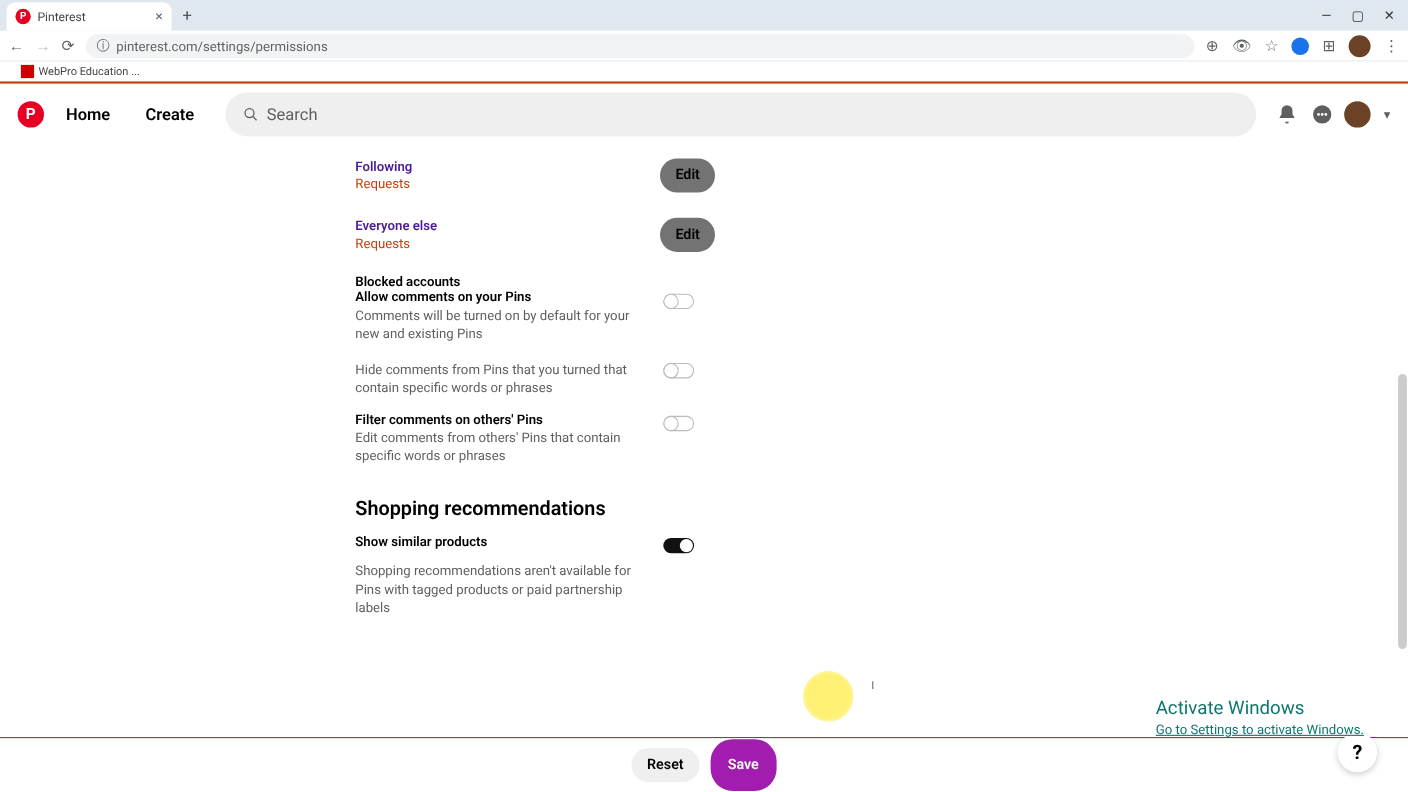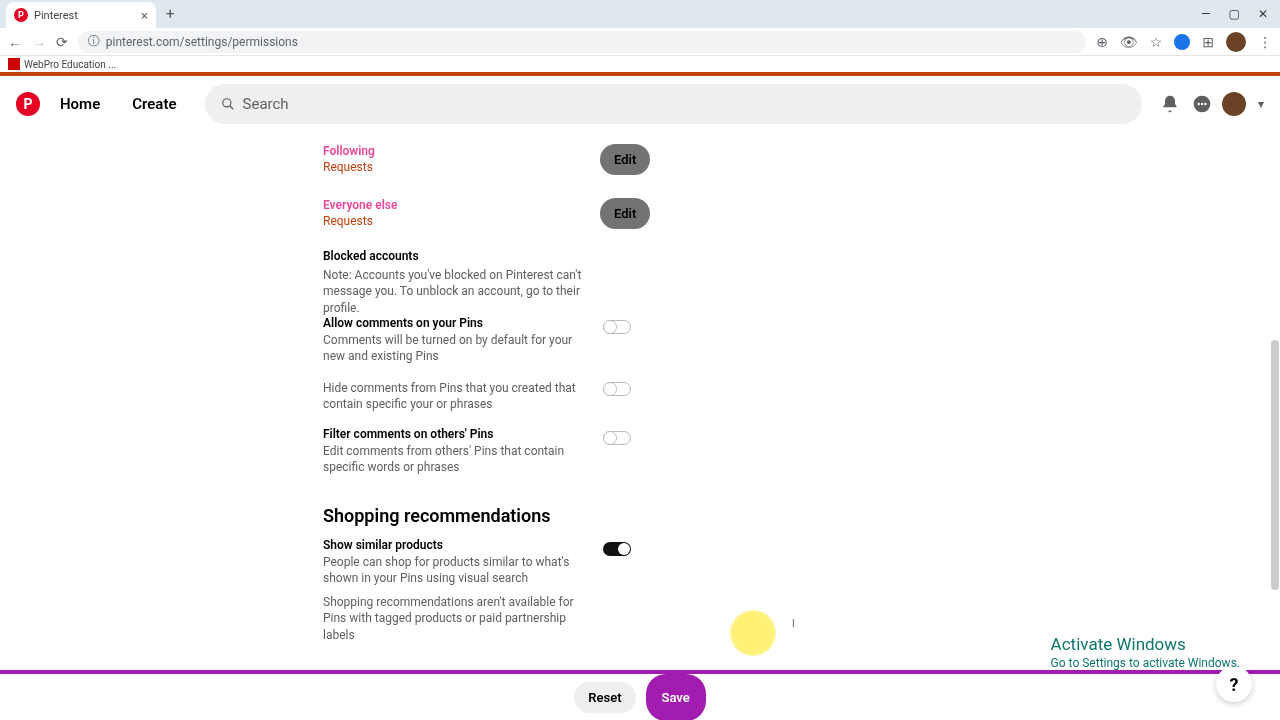--- a/index.html
+++ b/index.html
@@ -15,64 +15,64 @@
 .win-controls span { cursor: pointer; }
 
 .toolbar { background: #fff; height: 28px; display: flex; align-items: center; padding: 0 8px; gap: 10px; border-bottom: 1px solid #e5e5e5; }
 .nav-btn { color: #5f6368; font-size: 14px; cursor: pointer; }
 .nav-btn.disabled { color: #bdbdbd; }
 .url-bar { flex: 1; background: #f1f3f4; border-radius: 14px; height: 22px; display: flex; align-items: center; padding: 0 10px; font-size: 12px; color: #5f6368; gap: 6px; }
 .toolbar-icons { display: flex; gap: 12px; align-items: center; color: #5f6368; font-size: 14px; }
 .avatar-small { width: 20px; height: 20px; border-radius: 50%; background: #6b4226; }
 .ext-icon { width: 16px; height: 16px; border-radius: 50%; background: #1a73e8; }
 
-.bookmarks { background: #fff; height: 20px; display: flex; align-items: center; padding: 0 8px; font-size: 10px; color: #444; gap: 4px; border-bottom: 4px solid #c2410c; }
+.bookmarks { background: #fff; height: 20px; display: flex; align-items: center; padding: 0 19px; font-size: 10px; color: #444; gap: 4px; border-bottom: 2px solid #c2410c; }
 .bm-favicon { width: 12px; height: 12px; background: #c00; }
 
 
 .pin-header { height: 56px; display: flex; align-items: center; padding: 0 16px; gap: 8px; }
 .pin-logo { width: 24px; height: 24px; background: #e60023; border-radius: 50%; display: flex; align-items: center; justify-content: center; color: #fff; font-weight: bold; font-size: 14px; cursor: pointer; }
 .pin-nav { font-size: 15px; font-weight: 600; padding: 0 12px; cursor: pointer; }
 .pin-search { flex: 1; background: #efefef; border-radius: 24px; height: 40px; display: flex; align-items: center; padding: 0 16px; gap: 8px; color: #5f5f5f; font-size: 15px; margin: 0 8px; }
 .pin-icon { width: 24px; height: 24px; color: #5f5f5f; display: flex; align-items: center; justify-content: center; cursor: pointer; }
 .pin-avatar { width: 24px; height: 24px; border-radius: 50%; background: #6b4226; cursor: pointer; }
 .pin-chevron { font-size: 12px; color: #5f5f5f; cursor: pointer; margin-left: 4px; }
 
 
 .content { padding-left: 323px; padding-top: 12px; height: 540px; overflow: hidden; }
 .row { display: flex; align-items: center; margin-bottom: 8px; }
 .row-text { width: 265px; }
-.row-title { font-size: 12px; font-weight: 600; color: #ec4899; }
+.row-title { font-size: 12px; font-weight: 600; color: #4c1d95; }
 .row-desc { font-size: 12px; color: #c2410c; margin-top: 2px; line-height: 1.3; }
 .edit-btn { background: #737373; border: none; border-radius: 20px; padding: 8px 14px; font-size: 13px; font-weight: 600; cursor: pointer; margin-left: 12px; }
 .block { margin-top: 20px; }
 .block-title { font-size: 12px; font-weight: 600; }
 .block-desc { font-size: 12px; color: #5f5f5f; margin-top: 4px; width: 290px; line-height: 1.35; }
 .section-heading { font-size: 18px; font-weight: 600; margin-top: 30px; margin-bottom: 12px; }
 .setting-row { display: flex; align-items: flex-start; margin-bottom: 14px; }
 .setting-text { width: 270px; }
 .setting-title { font-size: 12px; font-weight: 600; }
 .setting-desc { font-size: 12px; color: #5f5f5f; margin-top: 2px; line-height: 1.35; }
 .toggle { width: 28px; height: 14px; border-radius: 8px; position: relative; margin-left: 10px; margin-top: 4px; cursor: pointer; }
 .toggle.off { background: #fff; border: 1px solid #bbb; }
 .toggle.off::after { content: ''; position: absolute; width: 12px; height: 12px; border-radius: 50%; background: #fff; border: 1px solid #bbb; left: -1px; top: -1px; }
 .toggle.on { background: #111; }
 .toggle.on::after { content: ''; position: absolute; width: 12px; height: 12px; border-radius: 50%; background: #fff; right: 1px; top: 1px; }
 .note-text { font-size: 12px; color: #5f5f5f; width: 270px; line-height: 1.35; margin-top: -6px; }
 
 
-.footer { position: absolute; bottom: 0; left: 0; right: 0; height: 50px; border-top: 4px solid #a21caf; display: flex; align-items: center; justify-content: center; gap: 10px; background: #fff; }
+.footer { position: absolute; bottom: 0; left: 0; right: 0; height: 50px; border-top: 1px solid #a21caf; display: flex; align-items: center; justify-content: center; gap: 10px; background: #fff; }
 .reset-btn { background: #efefef; border: none; border-radius: 20px; padding: 8px 14px; font-size: 13px; font-weight: 600; cursor: pointer; }
 .save-btn { background: #a21caf; color: #fff; border: none; border-radius: 20px; padding: 16px 16px; font-size: 13px; font-weight: 600; cursor: pointer; }
 
 .help-btn { position: absolute; bottom: 18px; right: 28px; width: 36px; height: 36px; border-radius: 50%; background: #fff; box-shadow: 0 2px 6px rgba(0,0,0,0.2); display: flex; align-items: center; justify-content: center; font-size: 18px; font-weight: bold; cursor: pointer; }
 
 .activate { position: absolute; bottom: 50px; right: 40px; text-align: left; color: #0f766e; }
 .activate-title { font-size: 17px; }
-.activate-desc { font-size: 12px; margin-top: 2px; }
+.activate-desc { font-size: 12px; margin-top: 2px; text-decoration: underline; }
 
 .highlight { position: absolute; width: 46px; height: 46px; border-radius: 50%; background: radial-gradient(circle, #fff176 0%, #fff176 60%, rgba(255,241,118,0) 100%); left: 730px; top: 610px; }
 .cursor-mark { position: absolute; left: 792px; top: 618px; font-size: 10px; color: #666; }
 
 .scrollbar { position: absolute; right: 0; top: 130px; width: 10px; height: 540px; }
 .scrollbar-thumb { position: absolute; right: 1px; top: 210px; width: 8px; height: 250px; background: #ccc; border-radius: 4px; }
 
 .search-ic { width: 14px; height: 14px; }
 </style>
 </head>
@@ -157,53 +157,51 @@
   <div class="row" style="margin-top:22px;">
     <div class="row-text">
       <div class="row-title">Everyone else</div>
       <div class="row-desc">Requests</div>
     </div>
     <button class="edit-btn">Edit</button>
   </div>
 
   <div class="block">
     <div class="block-title">Blocked accounts</div>
-    <div class="block-desc">Note: Accounts you've blocked on Pinterest can't message you. To unblock an account, go to their profile.</div>
   </div>
 
 
   <div class="setting-row">
     <div class="setting-text">
       <div class="setting-title">Allow comments on your Pins</div>
       <div class="setting-desc">Comments will be turned on by default for your new and existing Pins</div>
     </div>
     <div class="toggle off"></div>
   </div>
 
   <div class="setting-row">
     <div class="setting-text">
-      <div class="setting-desc">Hide comments from Pins that you created that contain specific your or phrases</div>
+      <div class="setting-desc">Hide comments from Pins that you turned that contain specific words or phrases</div>
     </div>
     <div class="toggle off"></div>
   </div>
 
   <div class="setting-row">
     <div class="setting-text">
       <div class="setting-title">Filter comments on others' Pins</div>
       <div class="setting-desc">Edit comments from others' Pins that contain specific words or phrases</div>
     </div>
     <div class="toggle off"></div>
   </div>
 
   <div class="section-heading">Shopping recommendations</div>
 
   <div class="setting-row">
     <div class="setting-text">
       <div class="setting-title">Show similar products</div>
-      <div class="setting-desc">People can shop for products similar to what's shown in your Pins using visual search</div>
     </div>
     <div class="toggle on"></div>
   </div>
   <div class="note-text">Shopping recommendations aren't available for Pins with tagged products or paid partnership labels</div>
 
 </div>
 
 <div class="footer">
   <button class="reset-btn">Reset</button>
   <button class="save-btn">Save</button>

